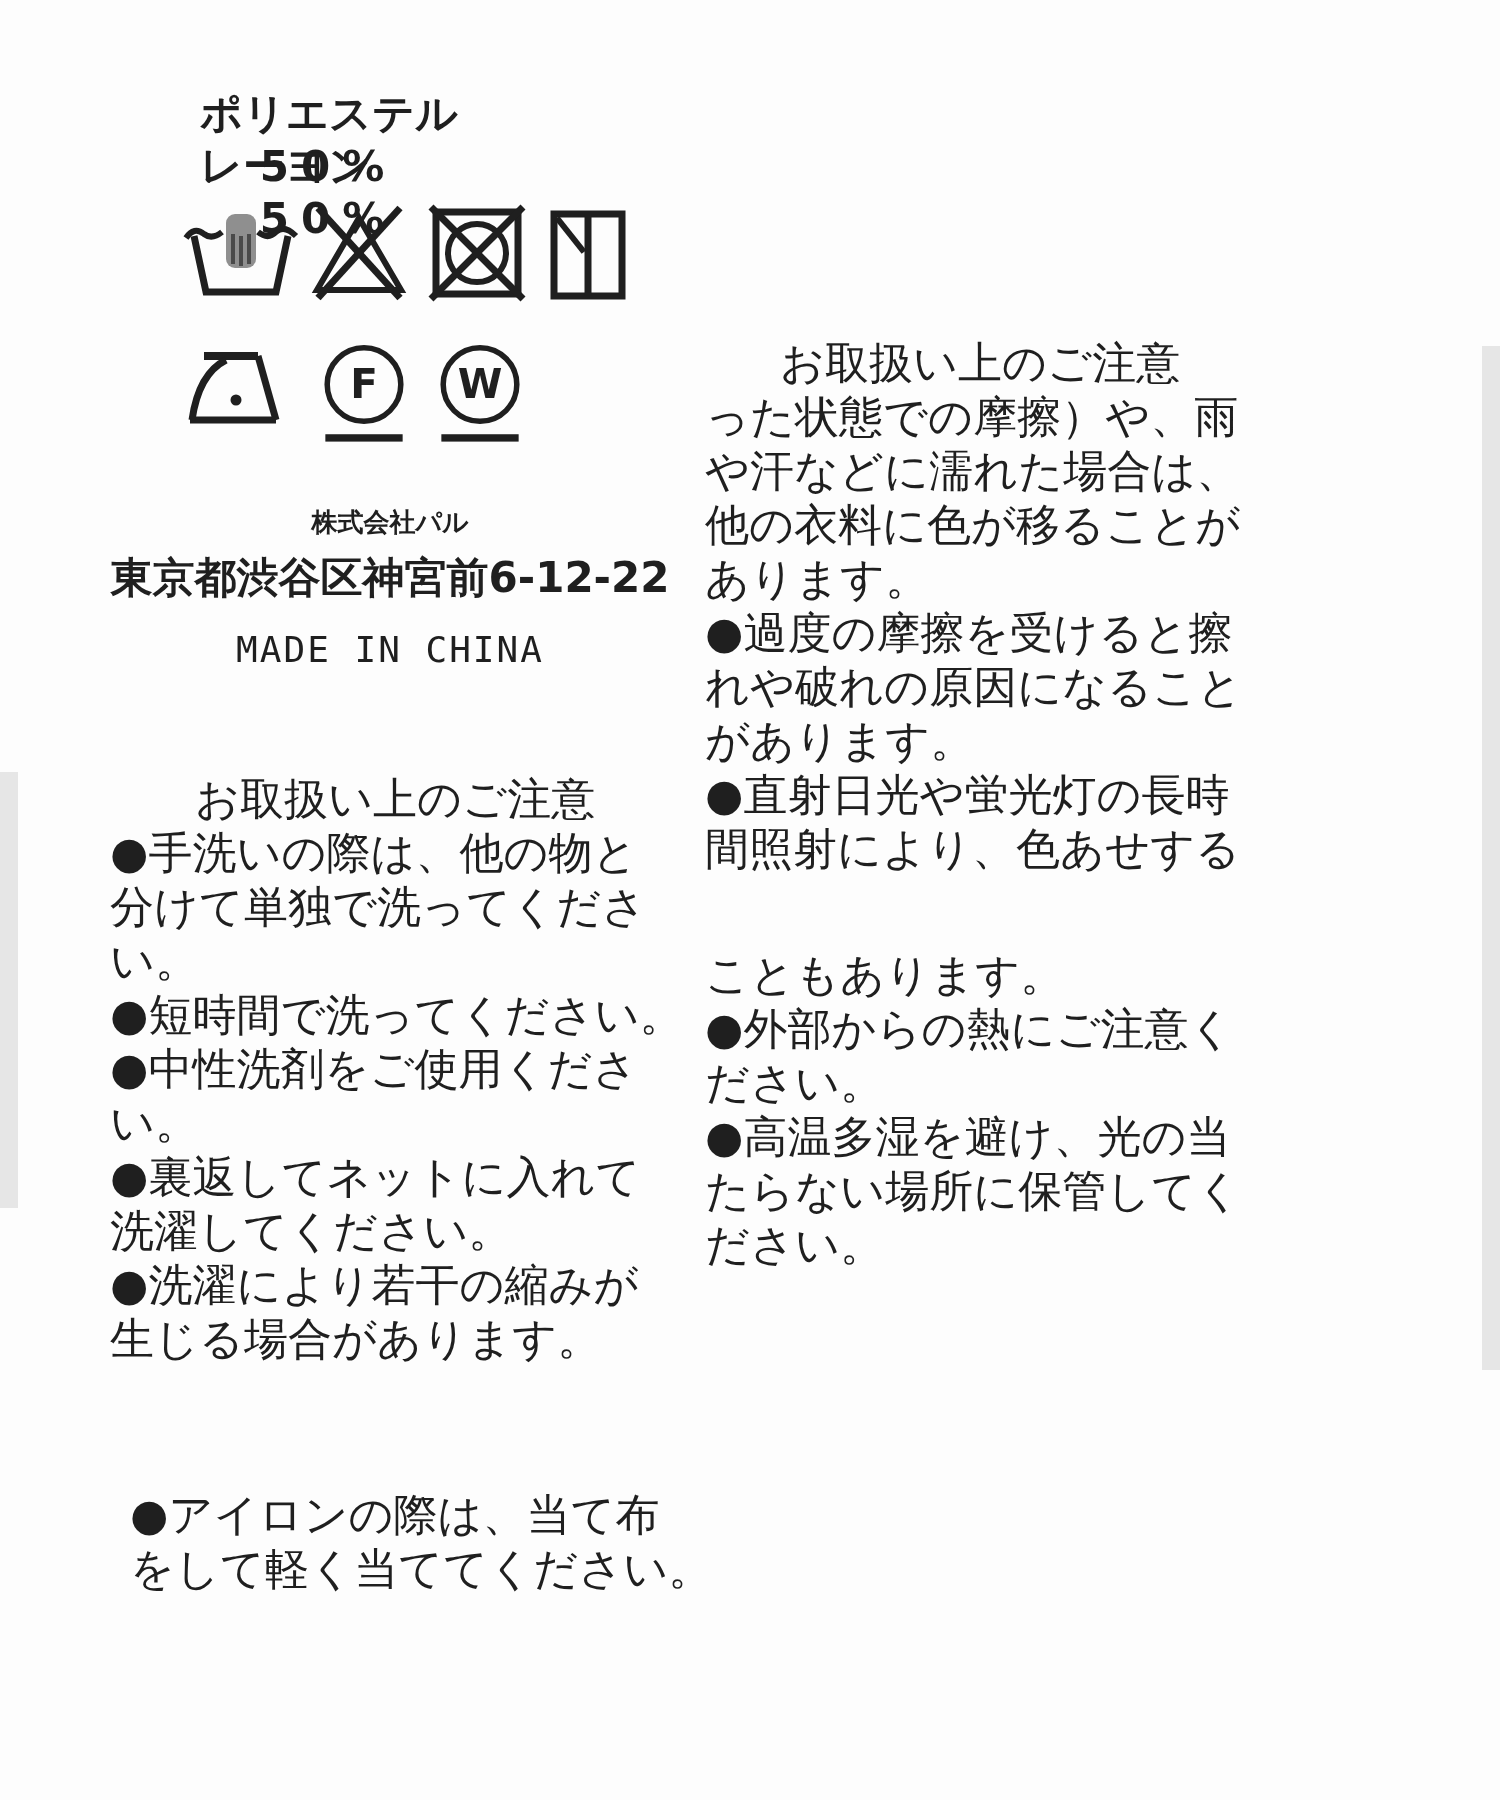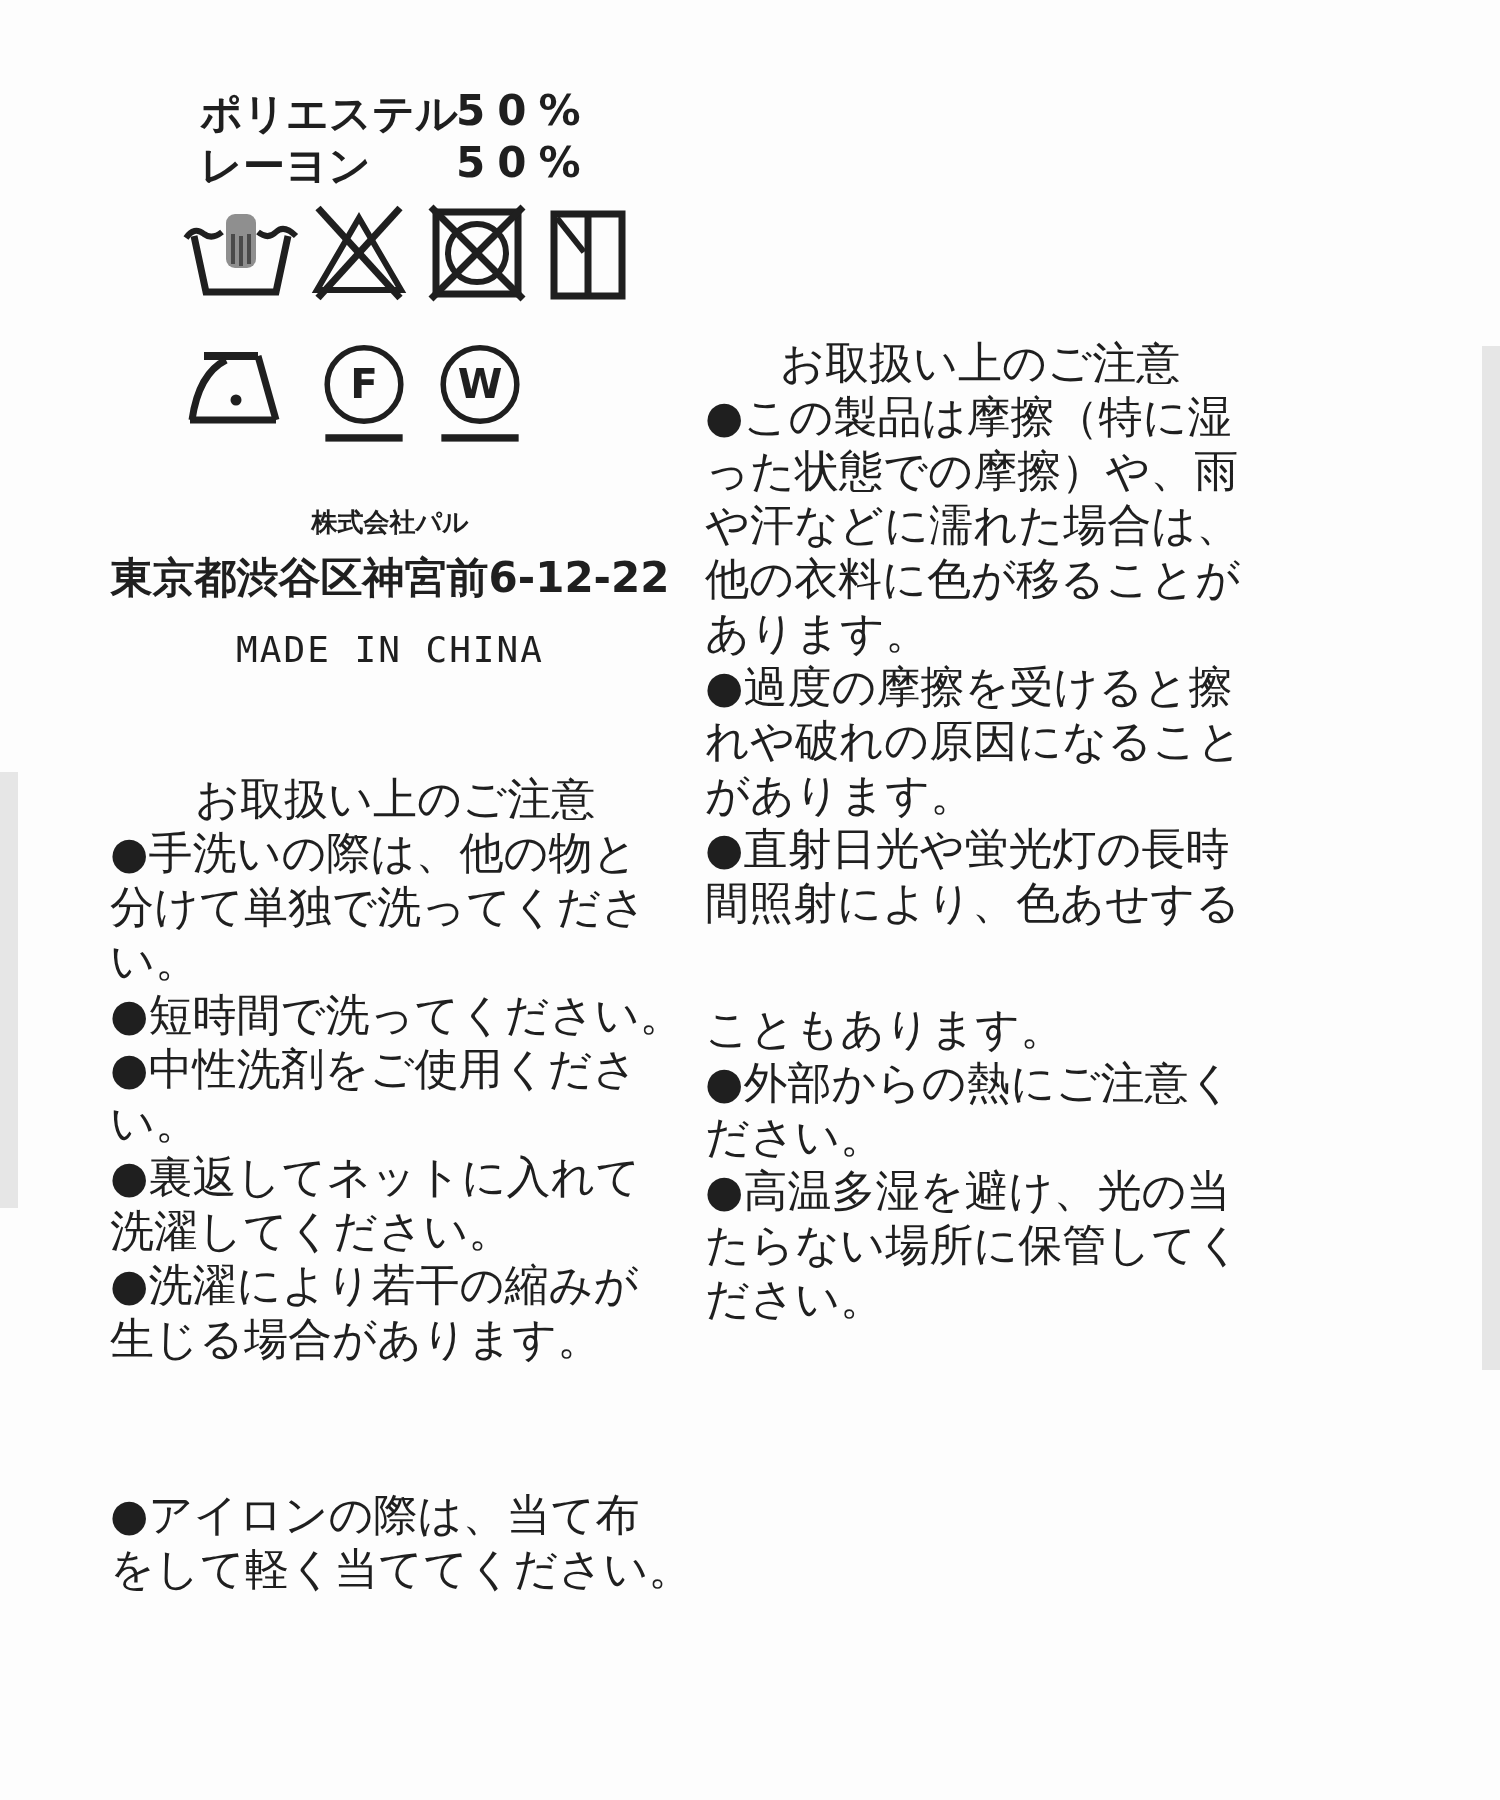--- a/index.html
+++ b/index.html
@@ -6,41 +6,41 @@
   .canvas{
     position:relative;width:1500px;height:1800px;background:#fdfdfd;
     font-family:"DejaVu Sans",sans-serif;color:#1f1f1f;overflow:hidden;
   }
   .edge{position:absolute;background:#e6e6e6;}
   .edge-left{left:0;top:772px;width:18px;height:436px;}
   .edge-right{left:1482px;top:346px;width:18px;height:1024px;}
 
   
   .composition{position:absolute;left:200px;top:86px;font-size:42px;font-weight:bold;}
-  .comp-row{display:flex;height:52px;align-items:flex-start;white-space:nowrap;}
+  .comp-row{display:flex;height:52px;align-items:center;white-space:nowrap;flex-direction:column;}
   .comp-row .mat{display:inline-block;width:256px;}
   .comp-row .pct{display:inline-block;letter-spacing:12px;}
 
   
   .sym{position:absolute;}
   .sym svg{width:100%;height:100%;display:block;}
 
   
   .maker{position:absolute;left:110px;top:494px;width:560px;text-align:center;font-weight:bold;white-space:nowrap;}
   .maker .company{font-size:26px;line-height:56px;}
   .maker .address{font-size:42px;line-height:56px;}
   .maker .origin{font-family:"DejaVu Sans Mono",monospace;font-weight:normal;font-size:36px;line-height:44px;margin-top:22px;letter-spacing:2px;}
 
   
   .col{position:absolute;font-size:44px;line-height:54px;font-weight:normal;white-space:nowrap;}
   .col-left{left:110px;top:772px;width:580px;}
   .col-right{left:705px;top:336px;width:620px;}
   .heading-left{padding-left:85px;}
   .heading-right{padding-left:75px;}
-  .iron-note{margin-top:122px;}
+  .iron-note{margin-top:122px;margin-left:20px;}
   .bottom-block{margin-top:72px;}
 </style>
 </head>
 <body>
 
 <div class="canvas">
 
   <div class="edge edge-left"></div>
   <div class="edge edge-right"></div>
 
@@ -137,21 +137,20 @@
     <div>●洗濯により若干の縮みが</div>
     <div>生じる場合があります。</div>
     <div class="iron-note">
       <div>●アイロンの際は、当て布</div>
       <div>をして軽く当ててください。</div>
     </div>
   </div>
 
   <div class="col col-right">
     <div class="heading-right">お取扱い上のご注意</div>
-    <div>●この製品は摩擦（特に湿</div>
     <div>った状態での摩擦）や、雨</div>
     <div>や汗などに濡れた場合は、</div>
     <div>他の衣料に色が移ることが</div>
     <div>あります。</div>
     <div>●過度の摩擦を受けると擦</div>
     <div>れや破れの原因になること</div>
     <div>があります。</div>
     <div>●直射日光や蛍光灯の長時</div>
     <div>間照射により、色あせする</div>
     <div class="bottom-block">

